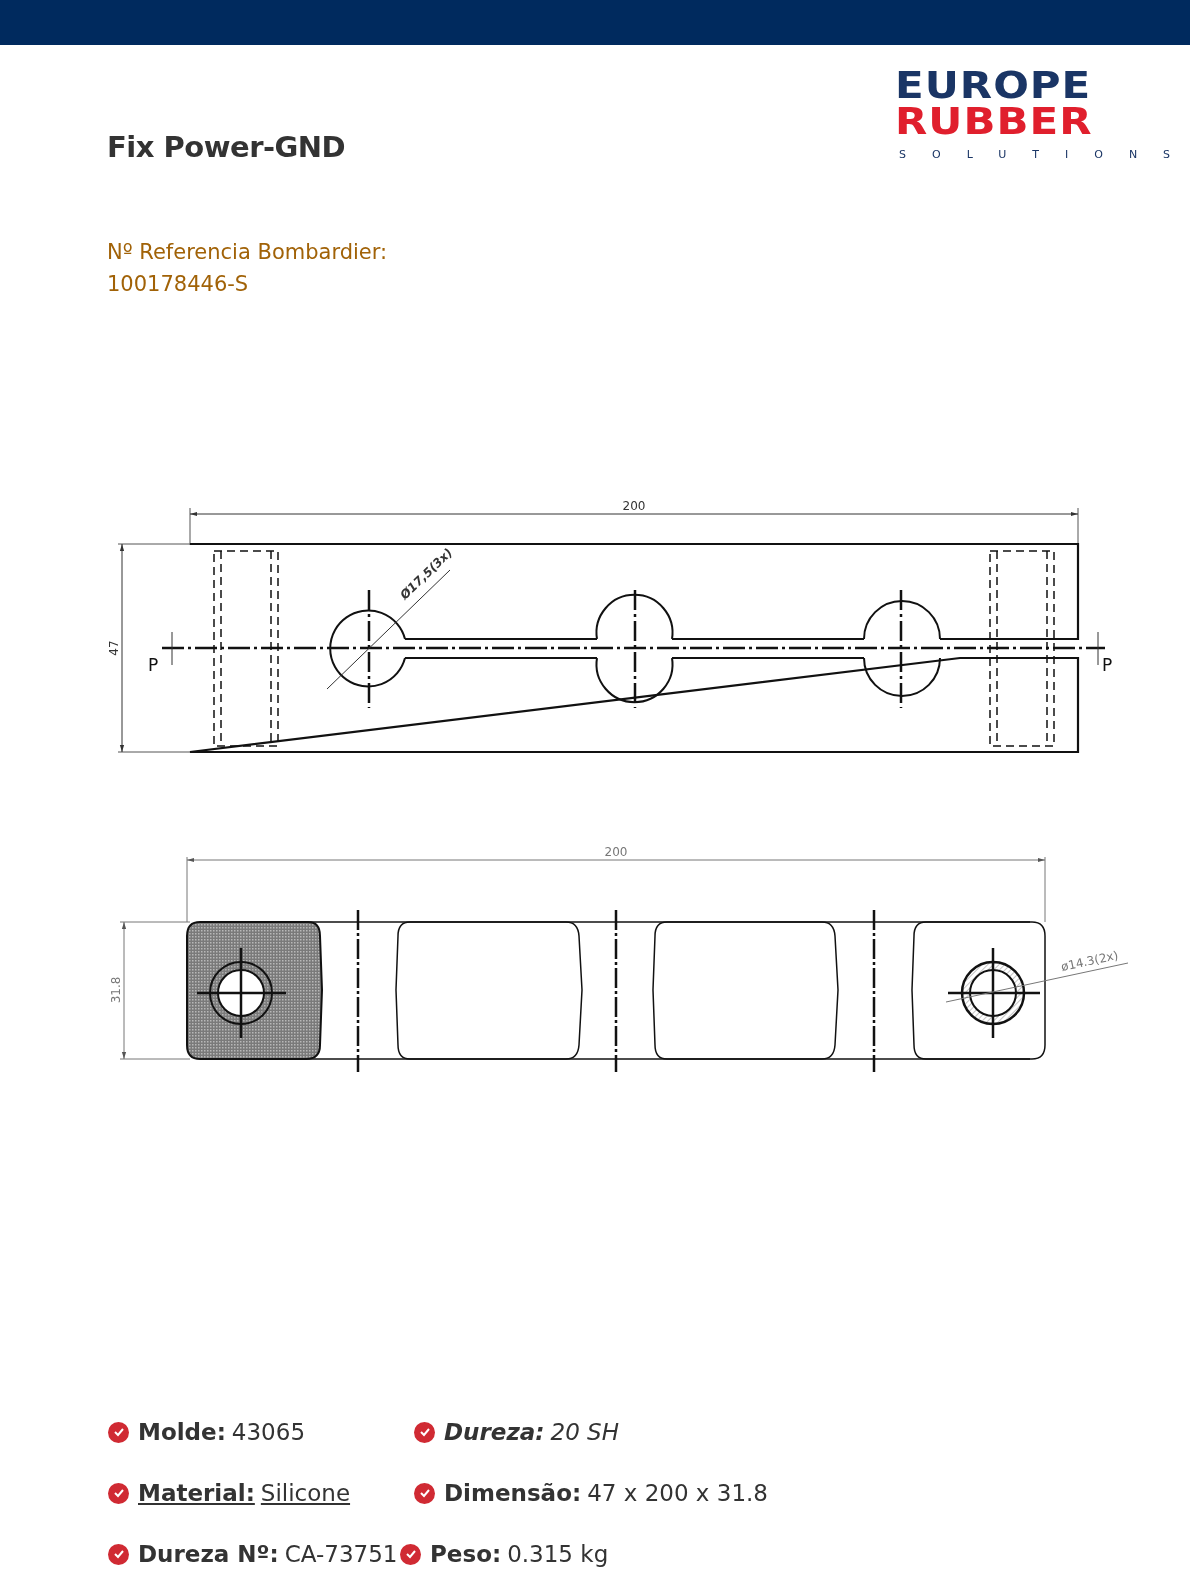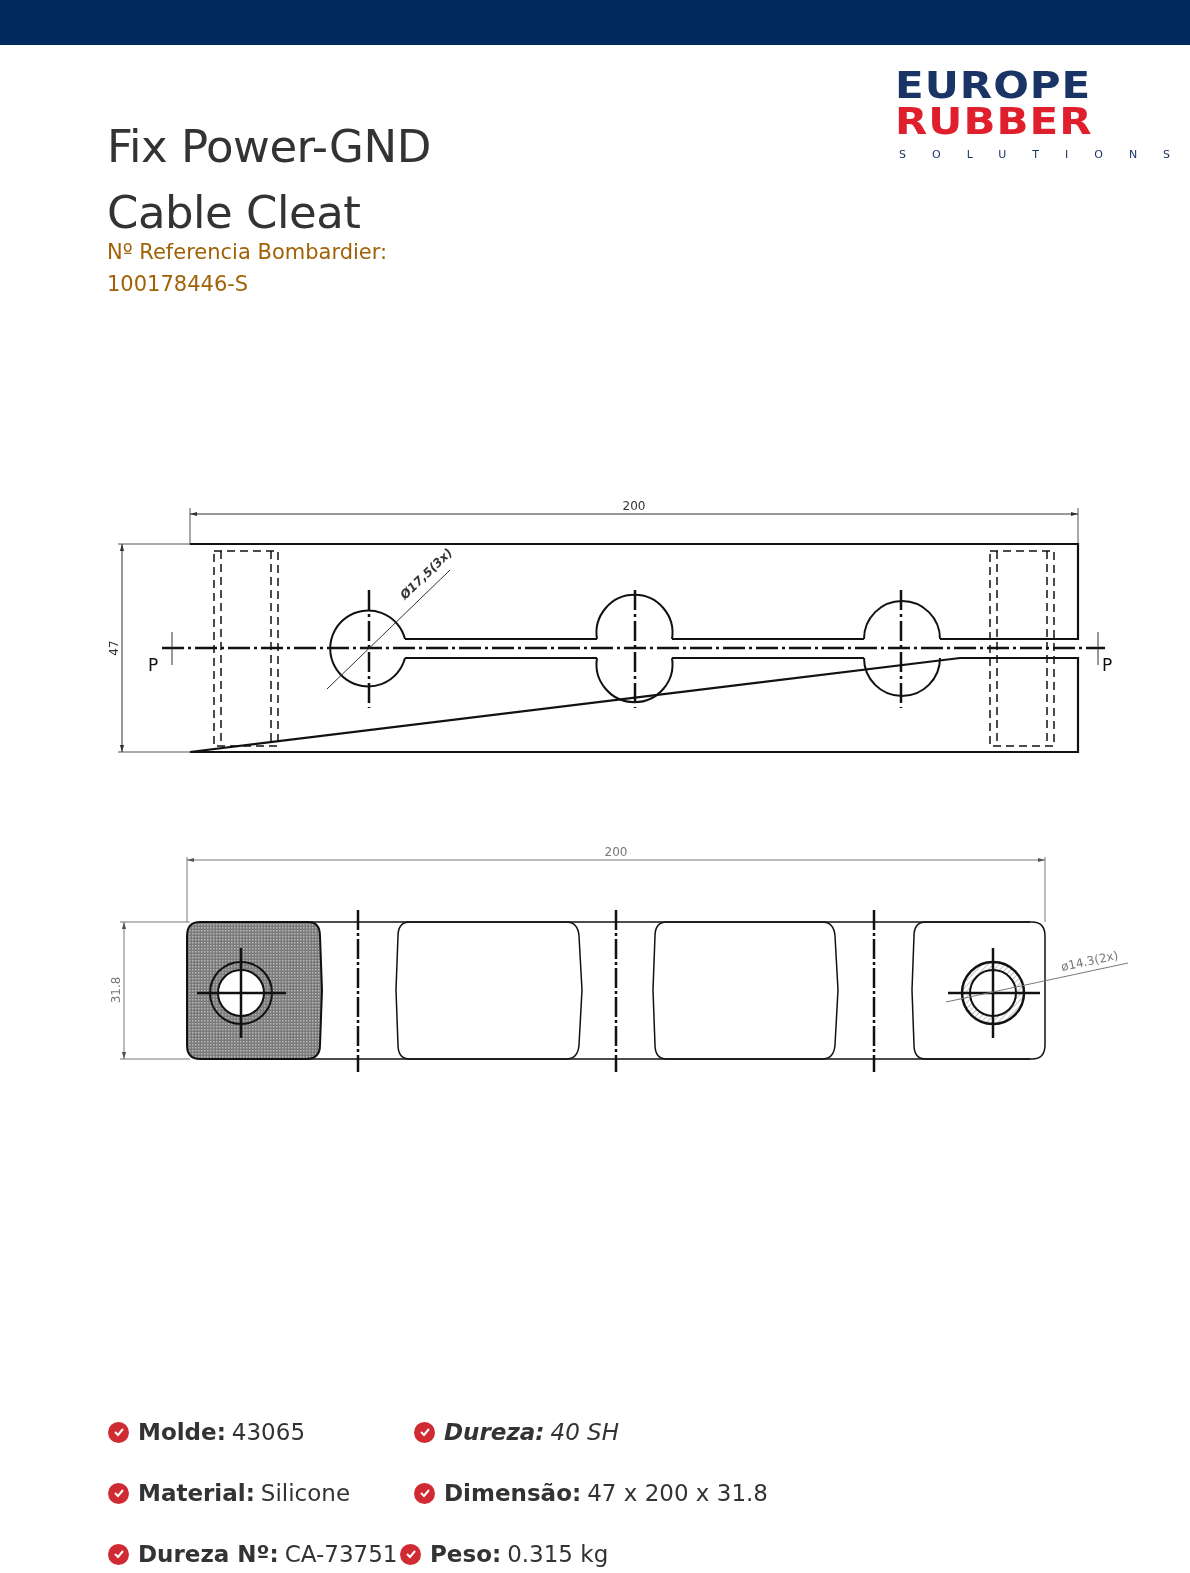--- a/index.html
+++ b/index.html
@@ -5,21 +5,21 @@
   html, body { margin: 0; padding: 0; background: #ffffff; }
   body { width: 1190px; height: 1573px; position: relative; overflow: hidden;
          font-family: "DejaVu Sans", "Liberation Sans", sans-serif; color: #333333; }
   .top-bar { position: absolute; left: 0; top: 0; width: 1190px; height: 45px; background: #002a5e; }
   .logo { position: absolute; left: 895px; top: 68px; width: 270px; }
   .logo-line1 { font-family: "DejaVu Sans", sans-serif; font-weight: bold; font-size: 42px; line-height: 38px;
                 letter-spacing: 1px; color: #1a3565; transform: scaleY(0.9); transform-origin: left top; }
   .logo-line2 { font-family: "DejaVu Sans", sans-serif; font-weight: bold; font-size: 42px; line-height: 38px;
                 letter-spacing: 1px; color: #e01f2d; transform: scaleY(0.9); transform-origin: left top; margin-top: -2px; }
   .logo-line3 { font-size: 11px; color: #1a3565; letter-spacing: 26px; margin-top: 6px; padding-left: 4px; }
-  .title { position: absolute; left: 107px; top: 114px; font-size: 45px; font-weight: normal; color: #333333;
+  .title { position: absolute; left: 107px; top: 114px; font-size: 29px; font-weight: bold; color: #333333;
            line-height: 66px; letter-spacing: -0.5px; }
   .ref-label { position: absolute; left: 107px; top: 240px; font-size: 21px; color: #a16207; }
   .ref-value { position: absolute; left: 107px; top: 272px; font-size: 21px; color: #a16207; }
   .drawing { position: absolute; left: 0; top: 0; }
   .specs { position: absolute; left: 0; top: 0; width: 1190px; }
   .spec { position: absolute; display: flex; align-items: center; font-size: 23px; color: #333333; white-space: nowrap; }
   .spec .check { width: 21px; height: 21px; border-radius: 50%; background: #d02a33; display: inline-flex;
                  align-items: center; justify-content: center; margin-right: 9px; }
   .spec .key { font-weight: bold; margin-right: 6px; }
   .dim-text { font-family: "DejaVu Sans", sans-serif; font-size: 12px; fill: #333; }
@@ -31,21 +31,20 @@
 <div class="top-bar"></div>
 
 <div class="logo">
   <div class="logo-line1">EUROPE</div>
   <div class="logo-line2">RUBBER</div>
   <div class="logo-line3">SOLUTIONS</div>
 </div>
 
 <div class="title">
   <div>Fix Power-GND</div>
-  <div>Cable Cleat</div>
 </div>
 <div class="ref-label">Nº Referencia Bombardier:</div>
 <div class="ref-value">100178446-S</div>
 
 <svg class="drawing" width="1190" height="800" viewBox="0 0 1190 800">
   <defs>
     <marker id="arr" viewBox="0 0 10 10" refX="10" refY="5" markerWidth="7" markerHeight="7" orient="auto-start-reverse">
       <path d="M0,2 L10,5 L0,8 z" fill="#333"></path>
     </marker>
   </defs>
@@ -152,23 +151,23 @@
     <span class="key">Molde:</span>
     <span>43065</span>
   </div>
   <div class="spec" style="left:414px; top:1419px;font-style:italic;">
     <span class="check">
         <svg width="12" height="12" viewBox="0 0 12 12">
           <path d="M2,6 L5,9 L10,3" stroke="#fff" stroke-width="2" fill="none"></path>
         </svg>
       </span>
     <span class="key">Dureza:</span>
-    <span>40 SH</span>
-  </div>
-  <div class="spec" style="left:108px; top:1480px;">
+    <span>20 SH</span>
+  </div>
+  <div class="spec" style="left:108px; top:1480px;text-decoration:underline;">
     <span class="check">
         <svg width="12" height="12" viewBox="0 0 12 12">
           <path d="M2,6 L5,9 L10,3" stroke="#fff" stroke-width="2" fill="none"></path>
         </svg>
       </span>
     <span class="key">Material:</span>
     <span>Silicone</span>
   </div>
   <div class="spec" style="left:414px; top:1480px;">
     <span class="check">

